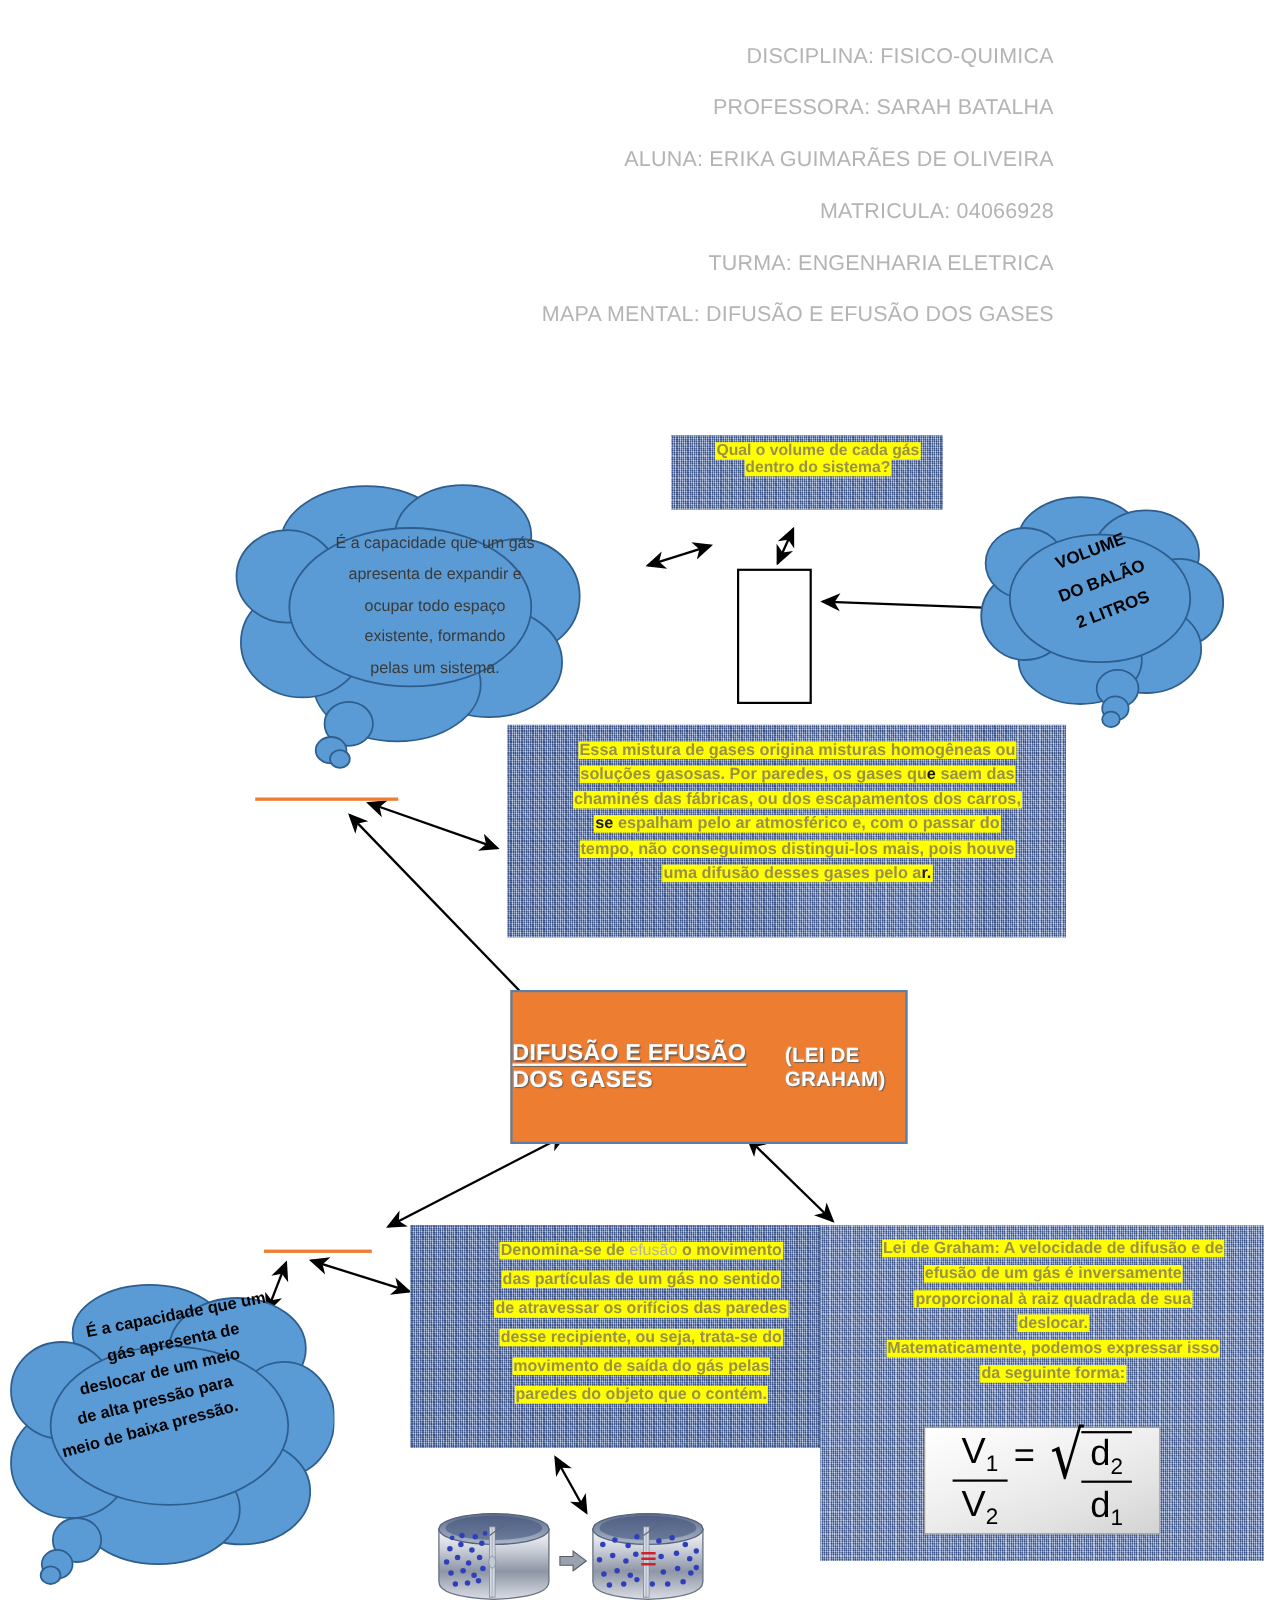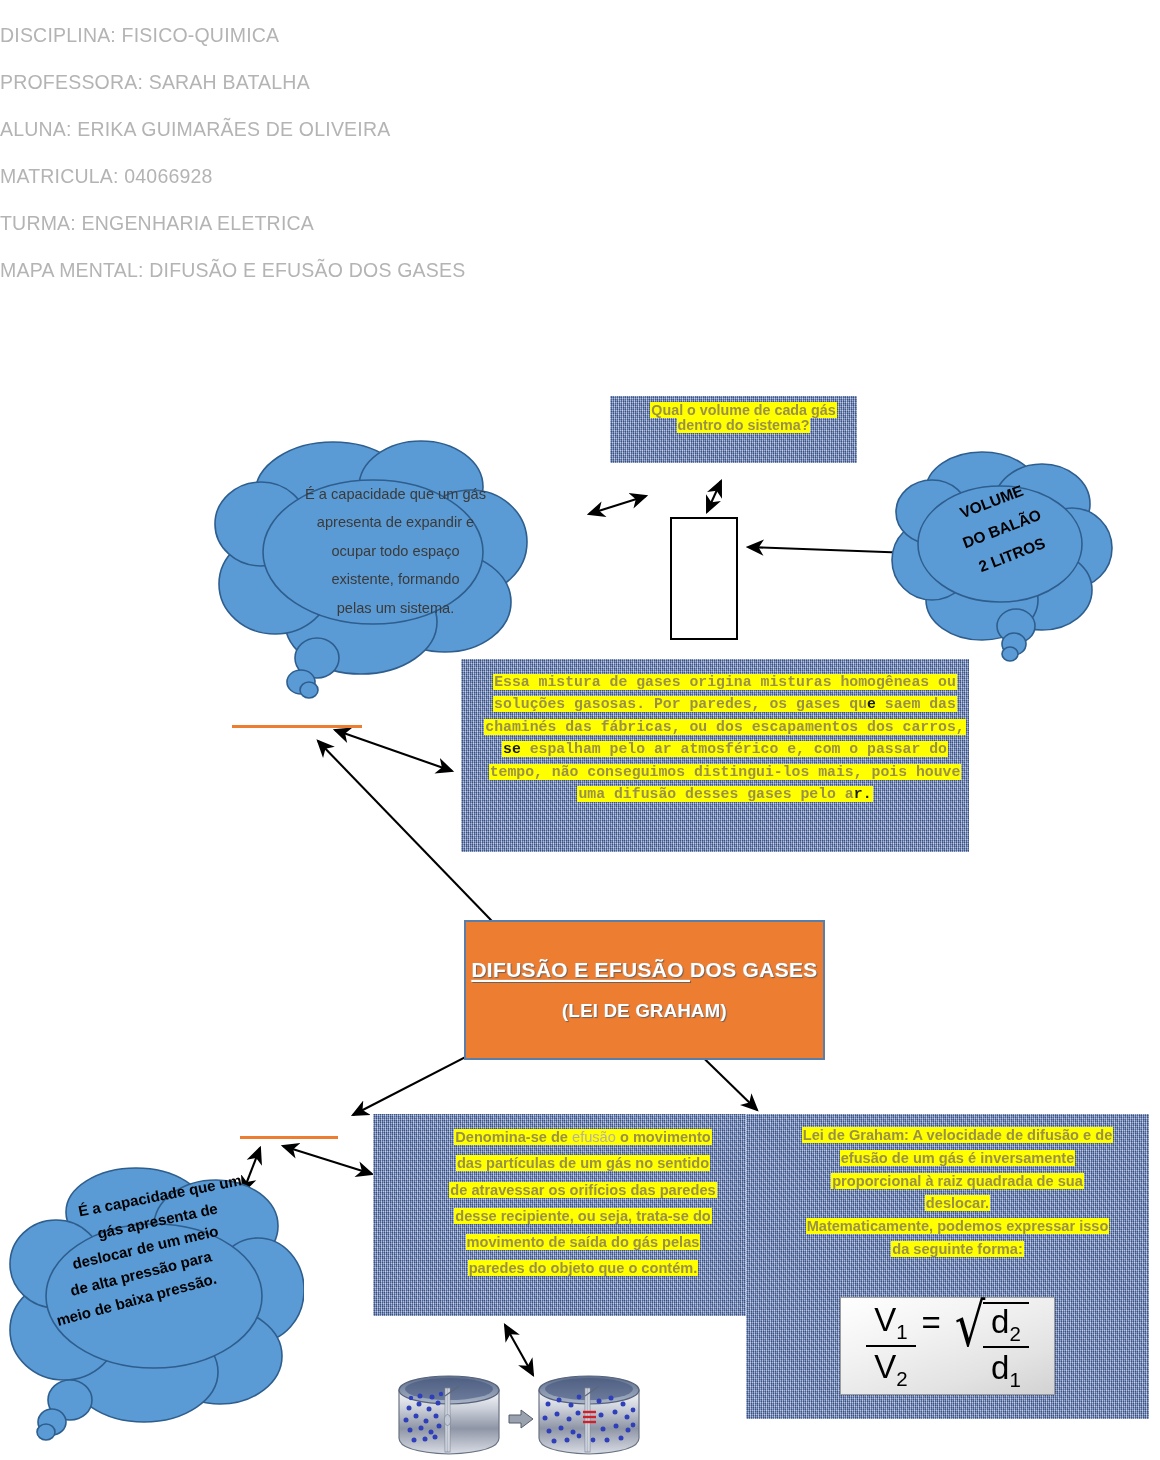--- a/index.html
+++ b/index.html
@@ -18,22 +18,22 @@
     overflow: hidden;
     background: #ffffff;
   }
 
   
   #header {
     position: absolute;
     left: 0;
     top: 0;
     width: 958px;
-    padding-top: 12px;
-    text-align: left;
+    padding-top: 28px;
+    text-align: right;
   }
   .header-line {
     color: #b4b4b4;
     font-size: 19.5px;
     letter-spacing: 0.2px;
     line-height: 47px;
     white-space: nowrap;
   }
 
   
@@ -89,21 +89,21 @@
     font-size: 14.3px;
   }
   #mixture-box {
     left: 461px;
     top: 659px;
     width: 508px;
     height: 193px;
     padding-top: 12px;
     font-size: 14.8px;
   }
-  #mixture-box .line { line-height: 1.52; font-family: Liberation Mono, monospace; }
+  #mixture-box .line { line-height: 1.52; }
 
   #efusao-box {
     left: 373px;
     top: 1114px;
     width: 400px;
     height: 202px;
     padding-top: 10px;
     font-size: 14.6px;
   }
   #efusao-box .line { line-height: 1.80; }
@@ -213,25 +213,24 @@
   #central-box {
     position: absolute;
     left: 464px;
     top: 900px;
     width: 361px;
     height: 140px;
     background: #ED7D31;
     border: 2px solid #5a7ea8;
     box-sizing: border-box;
     display: flex;
-    flex-direction: column;
+    flex-direction: row;
     align-items: center;
     justify-content: center;
     gap: 18px;
-    margin-top: 20px;
   }
   #central-title, #central-subtitle {
     color: #ffffff;
     font-weight: bold;
     text-shadow: 1px 1px 1px rgba(90,90,90,0.85), -0.5px -0.5px 0 rgba(200,200,200,0.6);
     letter-spacing: 0.3px;
   }
   #central-title { font-size: 21px; }
   #central-subtitle { font-size: 18.5px; }
   #central-title .u { text-decoration: underline; text-underline-offset: 3px; }

